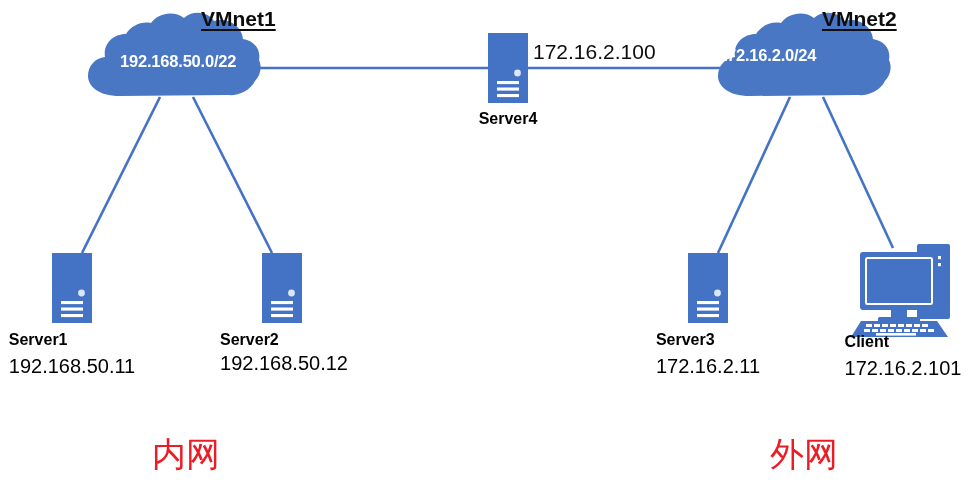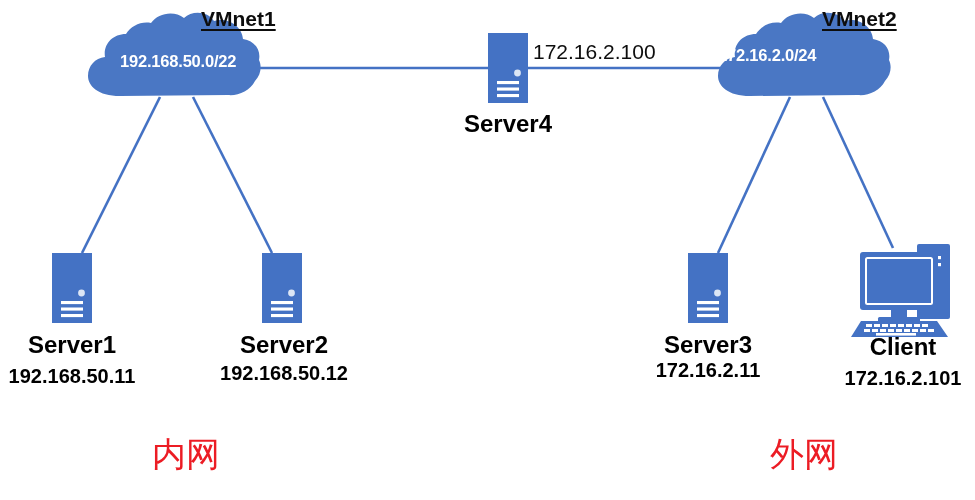--- a/index.html
+++ b/index.html
@@ -50,27 +50,27 @@
     font-weight: bold;
     font-size: 16.5px;
     font-family: "Liberation Sans", sans-serif;
     letter-spacing: -0.2px;
   }
   .ip-inline {
     font-size: 21px;
     font-weight: normal;
   }
   .node-name {
-    font-size: 24px;
+    font-size: 16px;
     font-weight: bold;
-    text-align: center;
+    text-align: left;
   }
   .node-ip {
     font-size: 20px;
-    font-weight: bold;
+    font-weight: normal;
     text-align: left;
   }
   .zone-label {
     font-size: 34px;
     color: #ec1c24;
     font-weight: normal;
     font-family: "DejaVu Sans", sans-serif;
   }
   .center-col {
     position: absolute;
@@ -211,21 +211,21 @@
     <div class="node-ip" style="margin-top:6px;">192.168.50.11</div>
   </div>
 
   <div class="center-col" style="left:284px; top:331px;">
     <div class="node-name">Server2</div>
     <div class="node-ip" style="margin-top:3px;">192.168.50.12</div>
   </div>
 
   <div class="center-col" style="left:708px; top:331px;">
     <div class="node-name">Server3</div>
-    <div class="node-ip" style="">172.16.2.11</div>
+    <div class="node-ip" style="margin-top:6px;">172.16.2.11</div>
   </div>
 
   <div class="center-col" style="left:903px; top:333px;">
     <div class="node-name">Client</div>
     <div class="node-ip" style="margin-top:6px;">172.16.2.101</div>
   </div>
 
   <div class="lbl zone-label" style="left:152px; top:437px;">内网</div>
 
   <div class="lbl zone-label" style="left:770px; top:437px;">外网</div>

